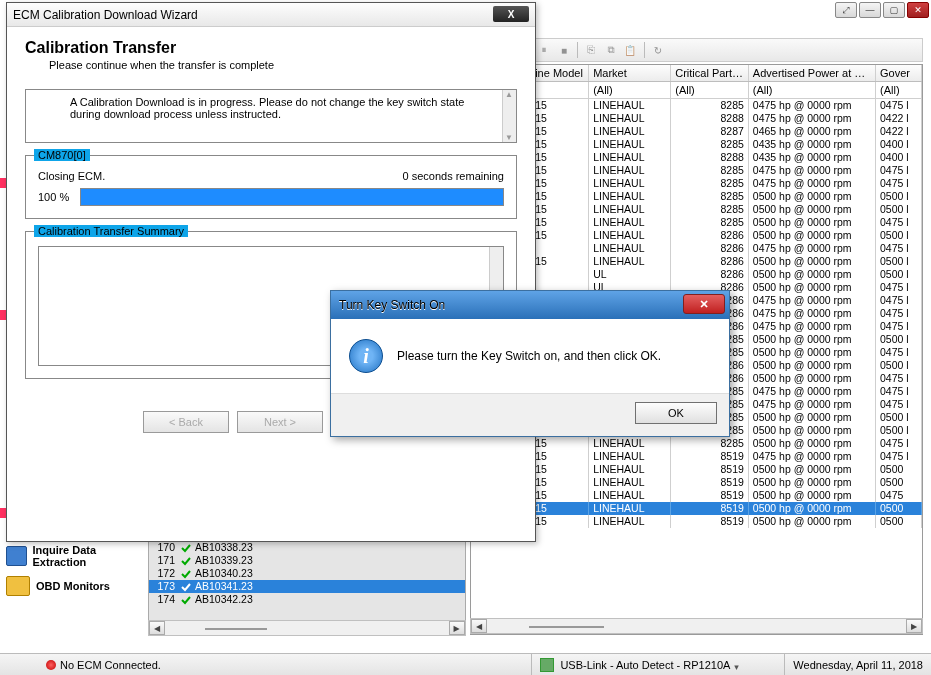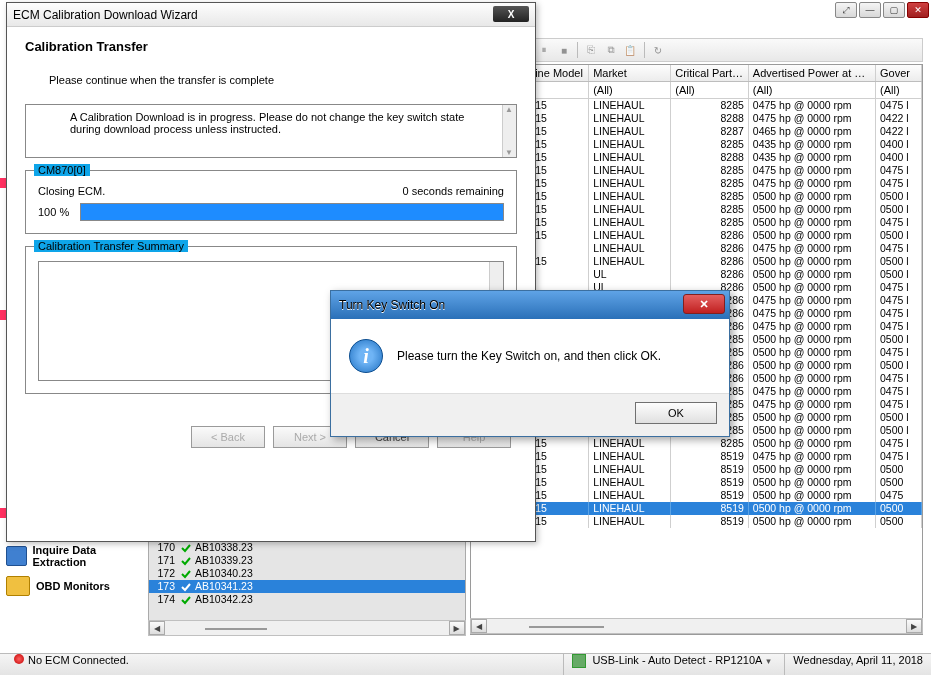--- a/index.html
+++ b/index.html
@@ -24,21 +24,21 @@
 .gc0 { width: 44px; } .gc1 { width: 85px; } .gc2 { width: 90px; } .gc3 { width: 85px; text-align: right; } .gc4 { width: 140px; } .gc5 { width: 50px; }
 .grid-body { height: calc(100% - 36px); overflow: hidden; }
 .grid-row { display: flex; height: 13px; line-height: 13px; }
 .grid-row .grid-col { font-size: 10.5px; padding: 0 4px; }
 .grid-row.sel { background: #2a82da; color: #fff; }
 .grid-row.sel .grid-col { border-right-color: #5aa3e6; }
 
 
 .statusbar { position: absolute; bottom: 0; left: 0; right: 0; height: 22px; background: linear-gradient(#f5f5f5,#e4e4e4); border-top: 1px solid #bbb; display: flex; align-items: center; font-size: 11px; }
 .status-dot { width: 10px; height: 10px; border-radius: 50%; background: radial-gradient(#ff6060,#c00000); margin: 0 4px 0 6px; }
-.status-seg { padding: 0 8px; border-left: 1px solid #bbb; height: 100%; display: flex; align-items: flex-start; }
+.status-seg { padding: 0 8px; border-left: 1px solid #bbb; height: 100%; display: flex; align-items: center; margin-left: 32px; }
 .status-seg:first-child { border-left: none; }
 .dd-icon { width: 10px; height: 10px; margin-left: 4px; display: inline-block; }
 .dd-icon::after { content: "▾"; font-size: 9px; color: #555; }
 
 
 .sidebar { position: absolute; left: 0; top: 540px; bottom: 30px; width: 140px; }
 .side-item { display: flex; align-items: center; gap: 6px; padding: 4px 6px; font-size: 11px; font-weight: bold; }
 .side-icon { width: 24px; height: 20px; background: #f0c040; border: 1px solid #b08000; border-radius: 2px; }
 .side-icon.blue { background: #4080d0; border-color: #205090; }
 
@@ -57,39 +57,39 @@
 .lr-ic { width: 14px; display: flex; align-items: center; justify-content: center; }
 .lr-ic svg { width: 10px; height: 10px; }
 .lr-c1 { flex: 1; padding-left: 2px; }
 .lower-row.sel { background: #2a82da; color: #fff; }
 
 
 .wizard { position: absolute; top: 2px; left: 6px; width: 530px; height: 540px; background: #fff; border: 1px solid #555; box-shadow: 2px 2px 6px rgba(0,0,0,.25); z-index: 10; }
 .wiz-title { height: 24px; background: linear-gradient(#fdfdfd,#e8e8e8); border-bottom: 1px solid #ccc; display: flex; align-items: center; padding: 0 6px; font-size: 12px; }
 .wiz-close { position: absolute; top: 3px; right: 6px; width: 36px; height: 16px; background: linear-gradient(#555,#222); border-radius: 2px; display: flex; align-items: center; justify-content: center; color: #fff; font-size: 10px; font-weight: bold; }
 .wiz-body { padding: 12px 18px; }
-.wiz-h1 { font-size: 13px; font-weight: bold; margin-bottom: 20px; }
+.wiz-h1 { font-size: 16px; font-weight: bold; margin-bottom: 2px; }
 .wiz-sub { font-size: 11px; margin-left: 24px; margin-bottom: 18px; }
 .wiz-box { border: 1px solid #888; padding: 6px 8px; font-size: 11px; background: #fff; position: relative; }
 .wiz-box.msg { height: 54px; display: flex; padding-left: 44px; }
 .wiz-box.msg .scroll { width: 14px; background: #eee; border-left: 1px solid #ccc; position: absolute; right: 0; top: 0; bottom: 0; }
 .wiz-box.msg .scroll::before { content: "▲"; position: absolute; top: 0; left: 2px; font-size: 8px; color: #999; }
 .wiz-box.msg .scroll::after { content: "▼"; position: absolute; bottom: 0; left: 2px; font-size: 8px; color: #999; }
 .wiz-fieldset { border: 1px solid #888; padding: 14px 12px 12px; margin-top: 12px; position: relative; }
 .wiz-legend { position: absolute; top: -7px; left: 8px; background: #0ea5e9; padding: 0 4px; font-size: 11px; }
 .wiz-close-row { display: flex; justify-content: space-between; font-size: 11px; margin-bottom: 6px; }
 .progress { height: 18px; border: 1px solid #888; display: flex; align-items: center; background: #fff; }
 .prog-fill { height: 100%; background: #1e8cff; }
 .prog-label { font-size: 11px; margin-right: 6px; width: 36px; }
 .prog-wrap { display: flex; align-items: center; }
 .summary-box { border: 1px solid #888; height: 120px; background: #fff; position: relative; }
 .summary-box .scroll { width: 14px; background: #eee; border-left: 1px solid #ccc; position: absolute; right: 0; top: 0; bottom: 0; }
 
 .wiz-btn-row { display: flex; justify-content: flex-end; gap: 8px; margin-top: 32px; padding-right: 6px; }
-.wiz-btn { width: 74px; height: 22px; border: 1px solid #9a9a9a; background: linear-gradient(#fafafa,#e4e4e4); font-size: 11px; color: #444; }
+.wiz-btn { width: 86px; height: 22px; border: 1px solid #9a9a9a; background: linear-gradient(#fafafa,#e4e4e4); font-size: 11px; color: #444; }
 .wiz-btn:disabled { color: #aaa; }
 
 
 .alert { position: absolute; top: 290px; left: 330px; width: 400px; z-index: 30; border: 1px solid #3b6fa0; background: #fff; box-shadow: 3px 3px 8px rgba(0,0,0,.35); }
 .alert-title { height: 28px; background: linear-gradient(#5fa3e6,#2a70b8); display: flex; align-items: center; padding: 0 8px; color: #fff; font-size: 12px; position: relative; }
 .alert-title .txt { color: #000; text-shadow: 0 1px 0 #fff; font-size: 12px; }
 .alert-close { position: absolute; top: 3px; right: 4px; width: 42px; height: 20px; background: linear-gradient(#e46060,#c02020); border: 1px solid #802020; border-radius: 3px; display: flex; align-items: center; justify-content: center; color: #fff; font-weight: bold; font-size: 11px; }
 .alert-body { display: flex; align-items: center; padding: 20px 18px; gap: 14px; }
 .info-icon { width: 34px; height: 34px; border-radius: 50%; background: radial-gradient(#6fb4f5 30%,#1e6fc0); display: flex; align-items: center; justify-content: center; color: #fff; font-family: Georgia, serif; font-style: italic; font-size: 20px; font-weight: bold; border: 1px solid #0a4d90; }
 .alert-text { font-size: 12px; }

